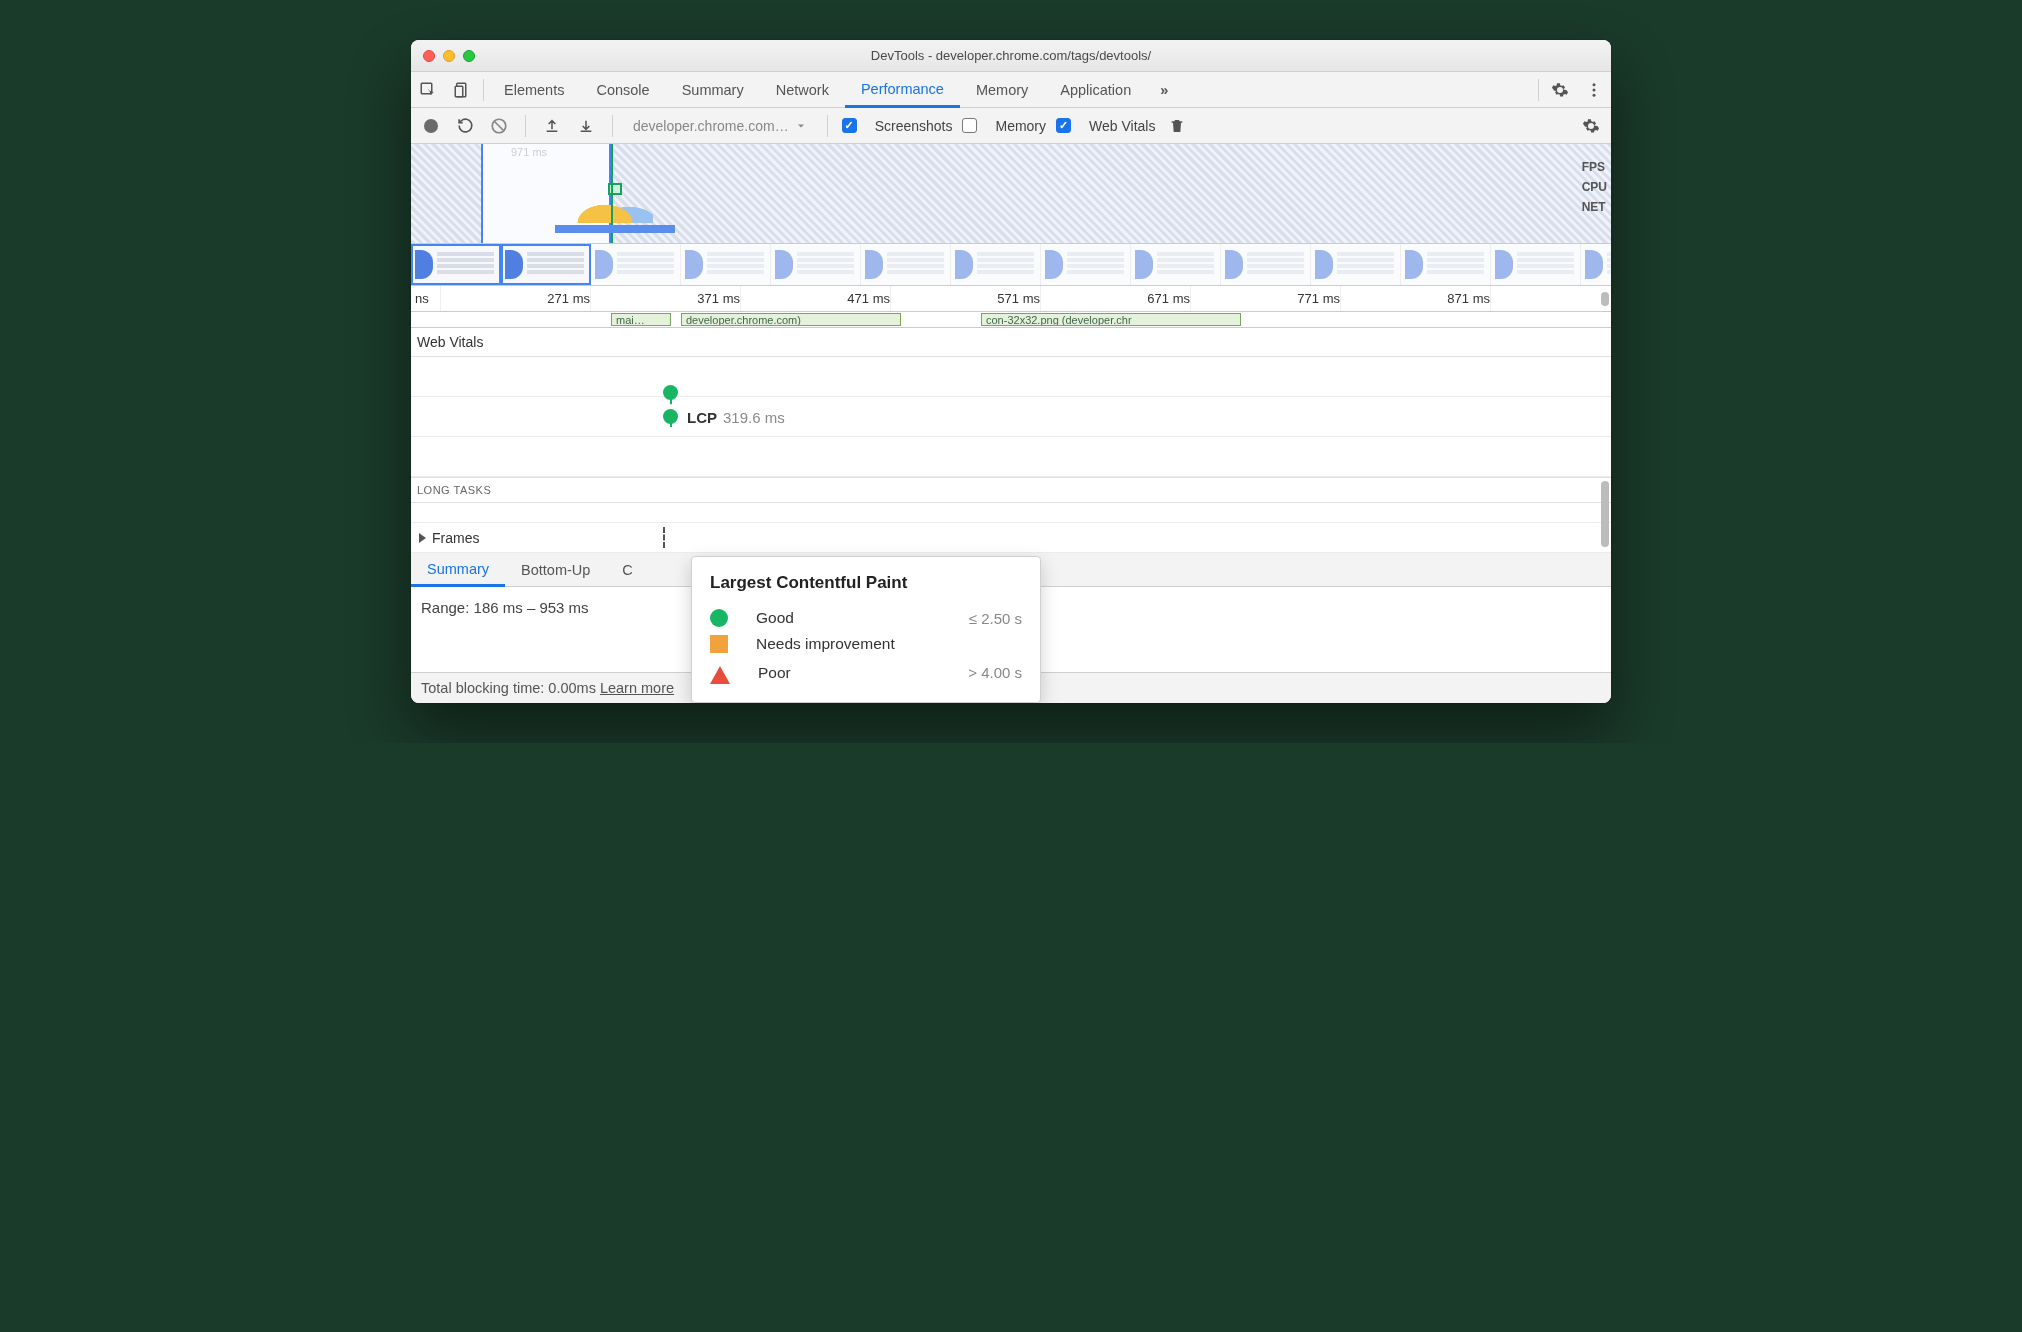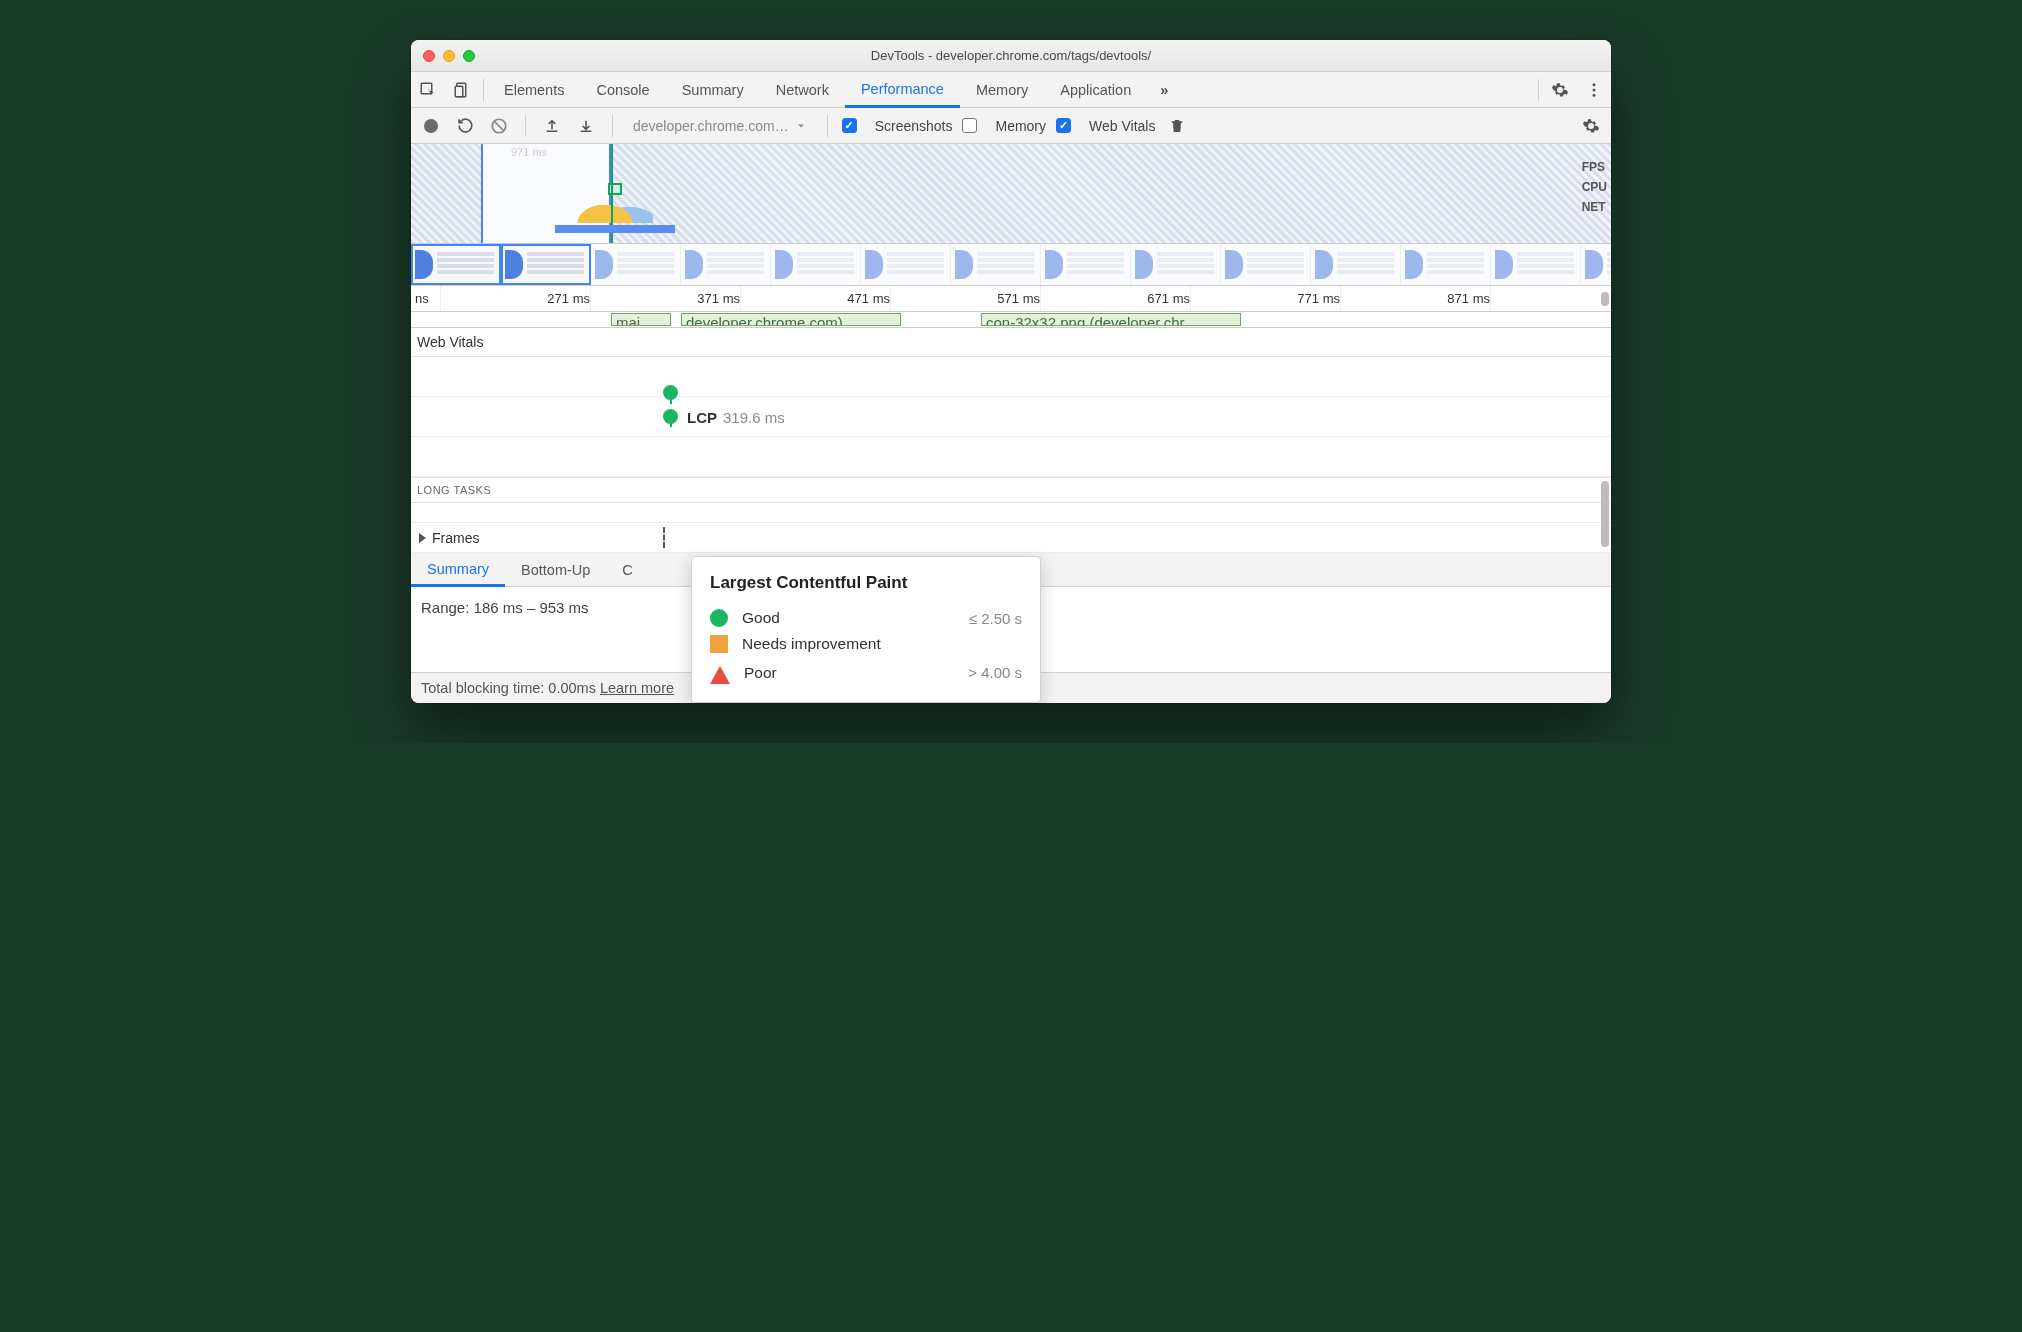--- a/index.html
+++ b/index.html
@@ -50,21 +50,21 @@
   .frame::after{content:""; position:absolute; left:26px; right:6px; top:8px; height:4px; background:#d8dde8; box-shadow:0 6px 0 #d8dde8, 0 12px 0 #d8dde8, 0 18px 0 #d8dde8;}
   .frame.sel{outline:2px solid #4285f4; outline-offset:-2px;}
   .frame.fade{opacity:.55;}
 
   .ruler { height:26px; border-bottom:1px solid #ccc; background:#fff; display:flex; font-size:13px; color:#333; position:relative;}
   .ruler span{ width:150px; text-align:right; border-right:1px solid #eee; line-height:26px;}
   .ruler .scroll-thumb{position:absolute; right:2px; top:6px; width:8px; height:14px; background:#bcbcbc; border-radius:4px;}
 
   .netbar { height:16px; background:#fff; border-bottom:1px solid #ccc; position:relative; font-size:12px; color:#555; overflow:hidden;}
   .netbar .lbl{position:absolute; left:14px; top:0;margin-top:32px;}
-  .netbar .seg{position:absolute; top:1px; height:13px; border:1px solid #7aa45b; background:#e4f2d9; font-size:15px; color:#465; overflow:hidden; white-space:nowrap; padding:0 4px;}
+  .netbar .seg{position:absolute; top:1px; height:13px; border:1px solid #7aa45b; background:#e4f2d9; font-size:11px; color:#465; overflow:hidden; white-space:nowrap; padding:0 4px;}
 
   .section-title{font-size:14px; color:#333; padding:6px 6px; border-bottom:1px solid #e0e0e0; background:#fff;}
   .wv-body{background:#fff;}
   .wv-row{height:40px; border-bottom:1px solid #ececec; position:relative;}
   .dot{position:absolute; width:15px; height:15px; background:#18b663; border-radius:50%;}
   .dashv{position:absolute; width:0; border-left:2px dashed #18b663;}
   .lcp-point{left:252px;}
   .lcp-label{position:absolute; left:276px; top:50%; transform:translateY(-50%); font-size:15px;}
   .lcp-label b{color:#333; font-weight:600; margin-right:6px;}
   .lcp-label span{color:#8a8a8a;}
@@ -83,21 +83,21 @@
   .legend-row .val{width:60px; text-align:right; color:#333;}
   .swatch{width:18px; height:18px; background:#8fb4ec;}
   .footer{background:#f3f3f3; border-top:1px solid #d0d0d0; padding:7px 10px; font-size:14.5px; color:#555;}
   .footer a{color:#555; text-decoration:underline; cursor:pointer;}
 
   .tooltip{
     position:absolute; left:280px; top:412px; width:350px; background:#fff; border:1px solid #d0d0d0;
     border-radius:4px; box-shadow:0 6px 18px rgba(0,0,0,.18); padding:16px 18px 14px; z-index:50;
   }
   .tooltip h3{font-size:17px; font-weight:700; color:#222; margin-bottom:12px;}
-  .tt-row{display:flex; align-items:center; gap:14px; font-size:15.5px; color:#333; padding:4px 0;}
+  .tt-row{display:flex; align-items:center; gap:28px; font-size:15.5px; color:#333; padding:4px 0;}
   .tt-row .mk{width:18px; height:18px; flex:0 0 18px;}
   .mk.circle{background:#18b663; border-radius:50%;}
   .mk.square{background:#f2a23c;}
   .mk.tri{width:0;height:0;border-left:10px solid transparent;border-right:10px solid transparent;border-bottom:18px solid #e74c3c; background:none;}
   .tt-row .label{flex:1;}
   .tt-row .val{color:#888; font-size:15px;}
 
   .panel{position:relative;}
 </style>
 </head>

